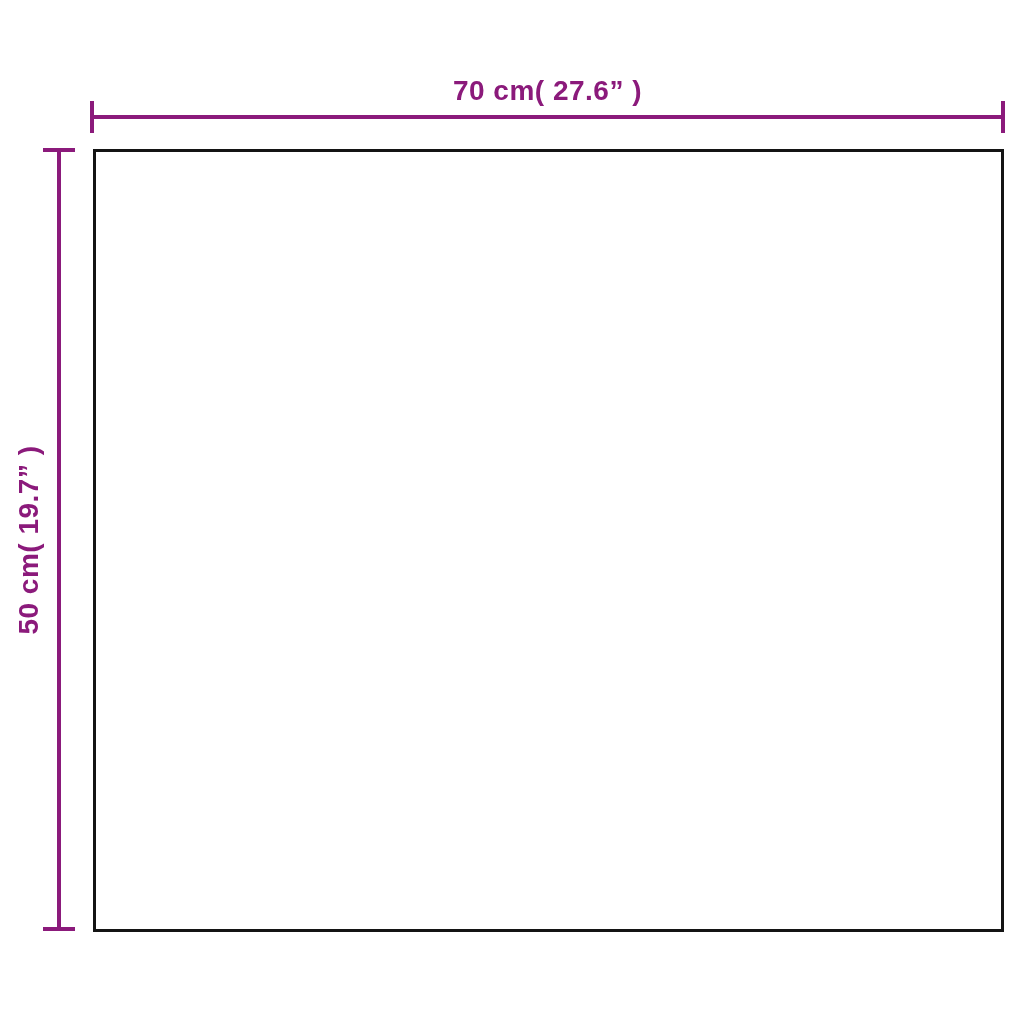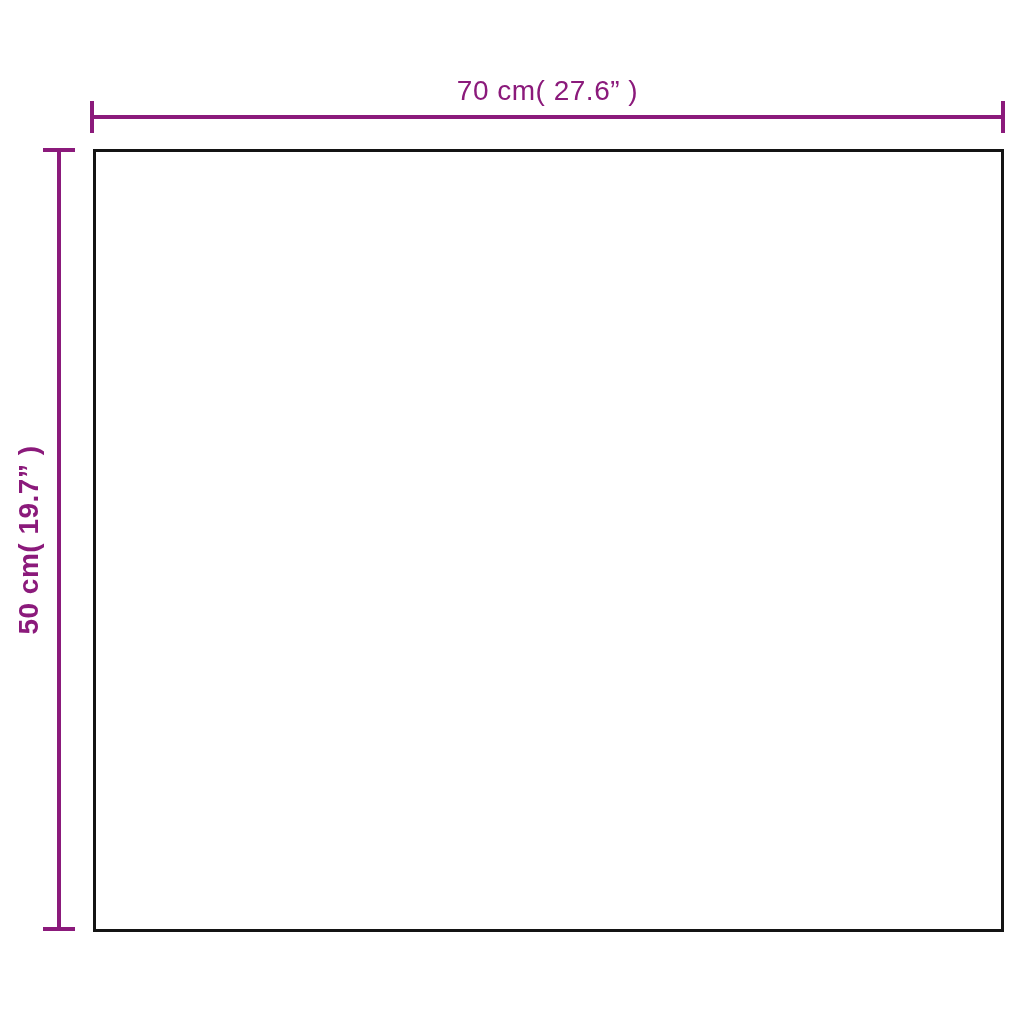--- a/index.html
+++ b/index.html
@@ -26,21 +26,21 @@
   }
   .tick-v{
     position:absolute;width:4px;height:32px;top:101px;
     background:var(--accent);
   }
   .tick-v.left{left:90px;}
   .tick-v.right{left:1001px;}
   .dim-label-h{
     position:absolute;left:92px;top:70px;width:911px;height:42px;
     text-align:center;line-height:42px;
-    font-size:28px;font-weight:normal;color:var(--accent);
+    font-size:28px;font-weight:bold;color:var(--accent);
     letter-spacing:0.5px;white-space:nowrap;
   }
 
   
   .dim-line-v{
     position:absolute;left:57px;top:150px;width:4px;height:780px;
     background:var(--accent);
   }
   .tick-h{
     position:absolute;width:32px;height:4px;left:43px;

